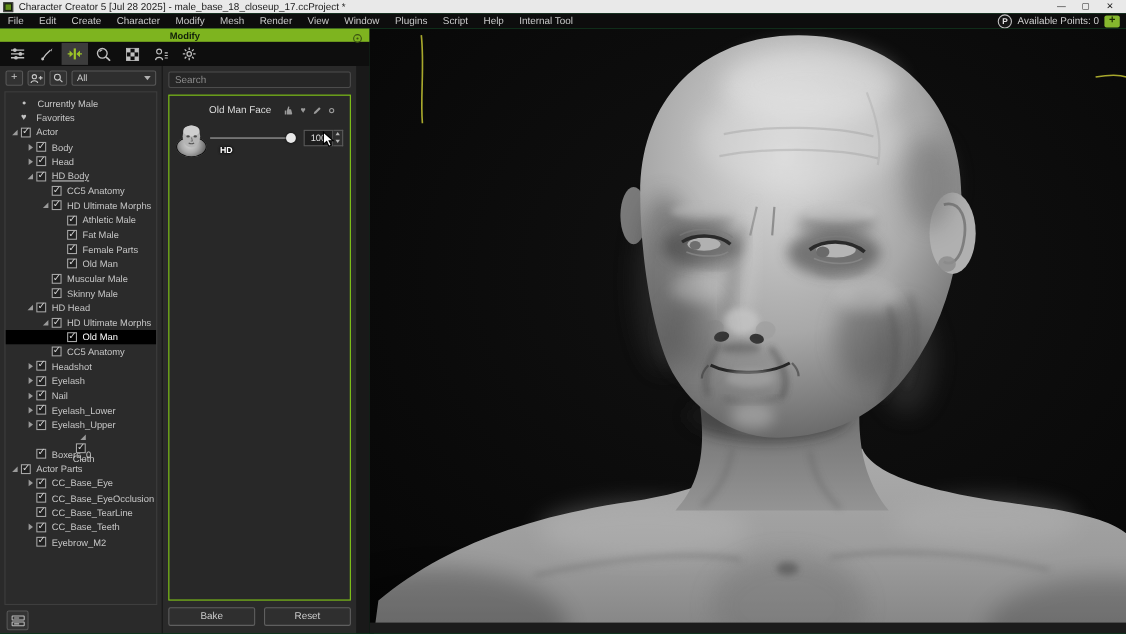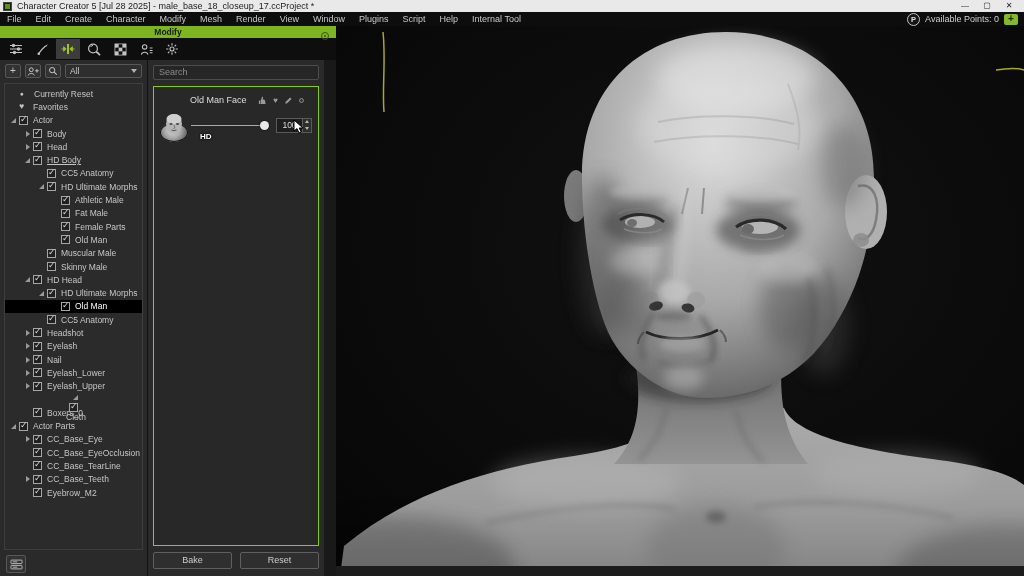--- a/index.html
+++ b/index.html
@@ -219,21 +219,21 @@
             </span>
             <span class="dropdown">
               <span>All</span>
               <span class="caret"></span>
             </span>
           </div>
           <div class="treebox" id="tree">
               <div class="trow" style="padding-left: 4px;">
                 <span class="arr"></span>
                 <span class="bullet">●</span>
-                <span class="tlabel">Currently Reset</span>
+                <span class="tlabel">Currently Male</span>
               </div>
               <div class="trow" style="padding-left: 4px;">
                 <span class="arr"></span>
                 <span class="heart">♥</span>
                 <span class="tlabel">Favorites</span>
               </div>
               <div class="trow" style="padding-left: 4px;">
                 <span class="arr exp"></span>
                 <span class="cb"></span>
                 <span class="tlabel">Actor</span>

